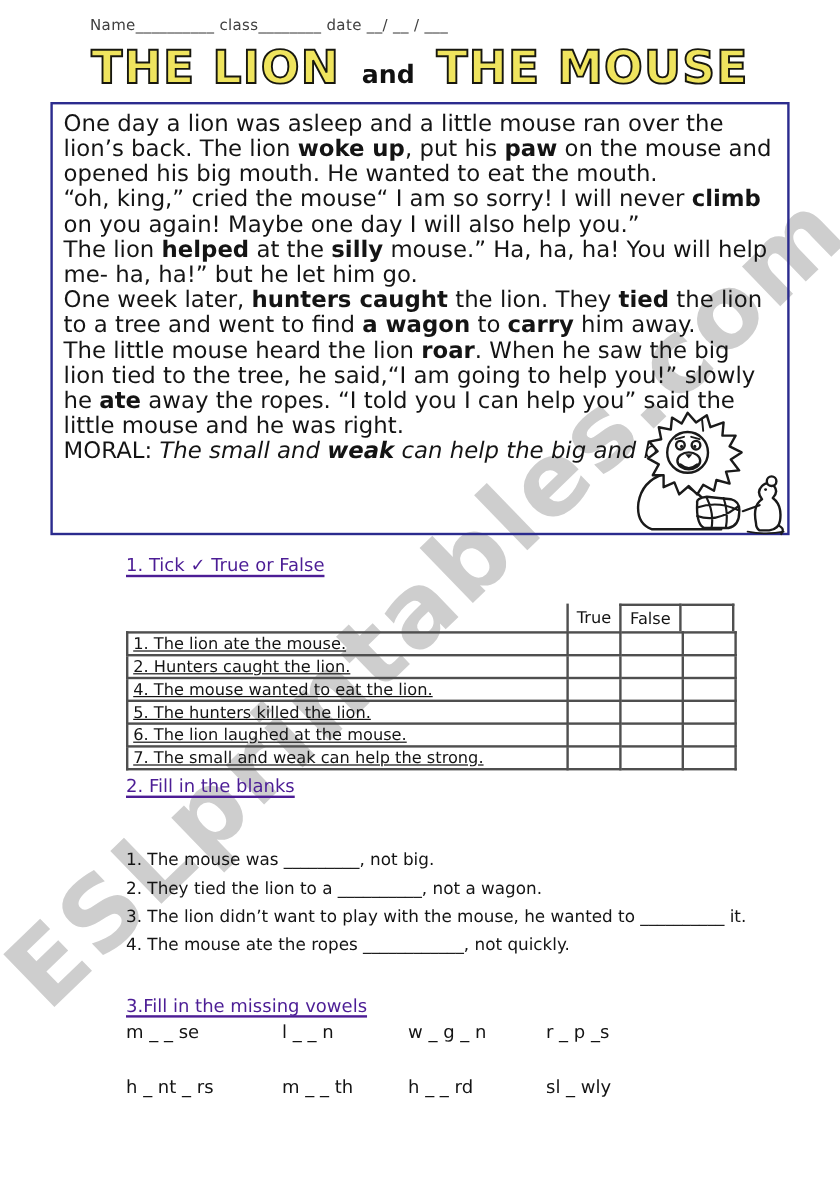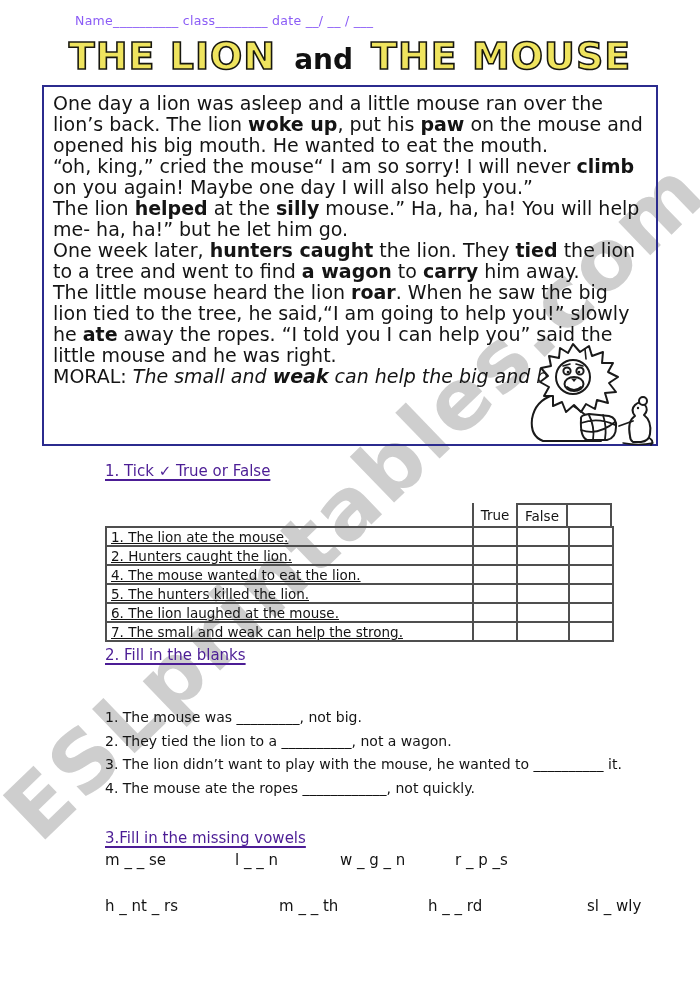--- a/index.html
+++ b/index.html
@@ -22,33 +22,33 @@
     position:absolute;left:355px;top:500px;z-index:0;
     transform:translate(-50%,-50%) rotate(-44deg);
     font-size:84px;font-weight:bold;letter-spacing:3px;white-space:nowrap;
     color:var(--watermark-gray);opacity:.5;pointer-events:none;
   }
   .content{position:relative;z-index:1;}
 
   
   .name-line{
     position:absolute;left:75px;top:13px;
-    font-size:12.5px;color:#8b5cf6;letter-spacing:.3px;
+    font-size:12.5px;color:#404040;letter-spacing:.3px;
   }
 
   
   .title-row{
     position:absolute;left:0;top:34px;width:700px;
     display:flex;justify-content:center;align-items:baseline;gap:18px;
   }
   .title-part{
     font-size:38px;font-weight:bold;color:var(--title-fill);
     -webkit-text-stroke:1.6px #17170f;letter-spacing:1px;
   }
-  .title-and{font-size:28px;font-weight:bold;color:#111;}
+  .title-and{font-size:21px;font-weight:bold;color:#111;}
 
   
   .story-box{
     position:absolute;left:42px;top:85px;width:616px;height:361px;
     border:2px solid var(--box-border);background:transparent;
     padding:6px 9px 0 9px;font-size:19px;line-height:21px;
   }
   .story-box p{margin:0;}
   .moral{margin-top:21px;}
   .lion-art{position:absolute;right:1px;bottom:-3px;}
@@ -79,21 +79,21 @@
 
   
   .blanks{position:absolute;left:105px;top:706px;font-size:14px;line-height:23.5px;}
 
   
   .vowel-row{
     position:absolute;left:105px;display:grid;
     grid-template-columns:130px 105px 115px auto;font-size:15px;
   }
   #vrow1{top:851px;}
-  #vrow2{top:897px;gap:44px;}
+  #vrow2{top:897px;}
 </style>
 </head>
 <body>
 
 <div class="watermark">ESLprintables.com</div>
 
 <div class="content">
 
   <div class="name-line">Name__________ class________ date __/ __ / ___</div>
 

